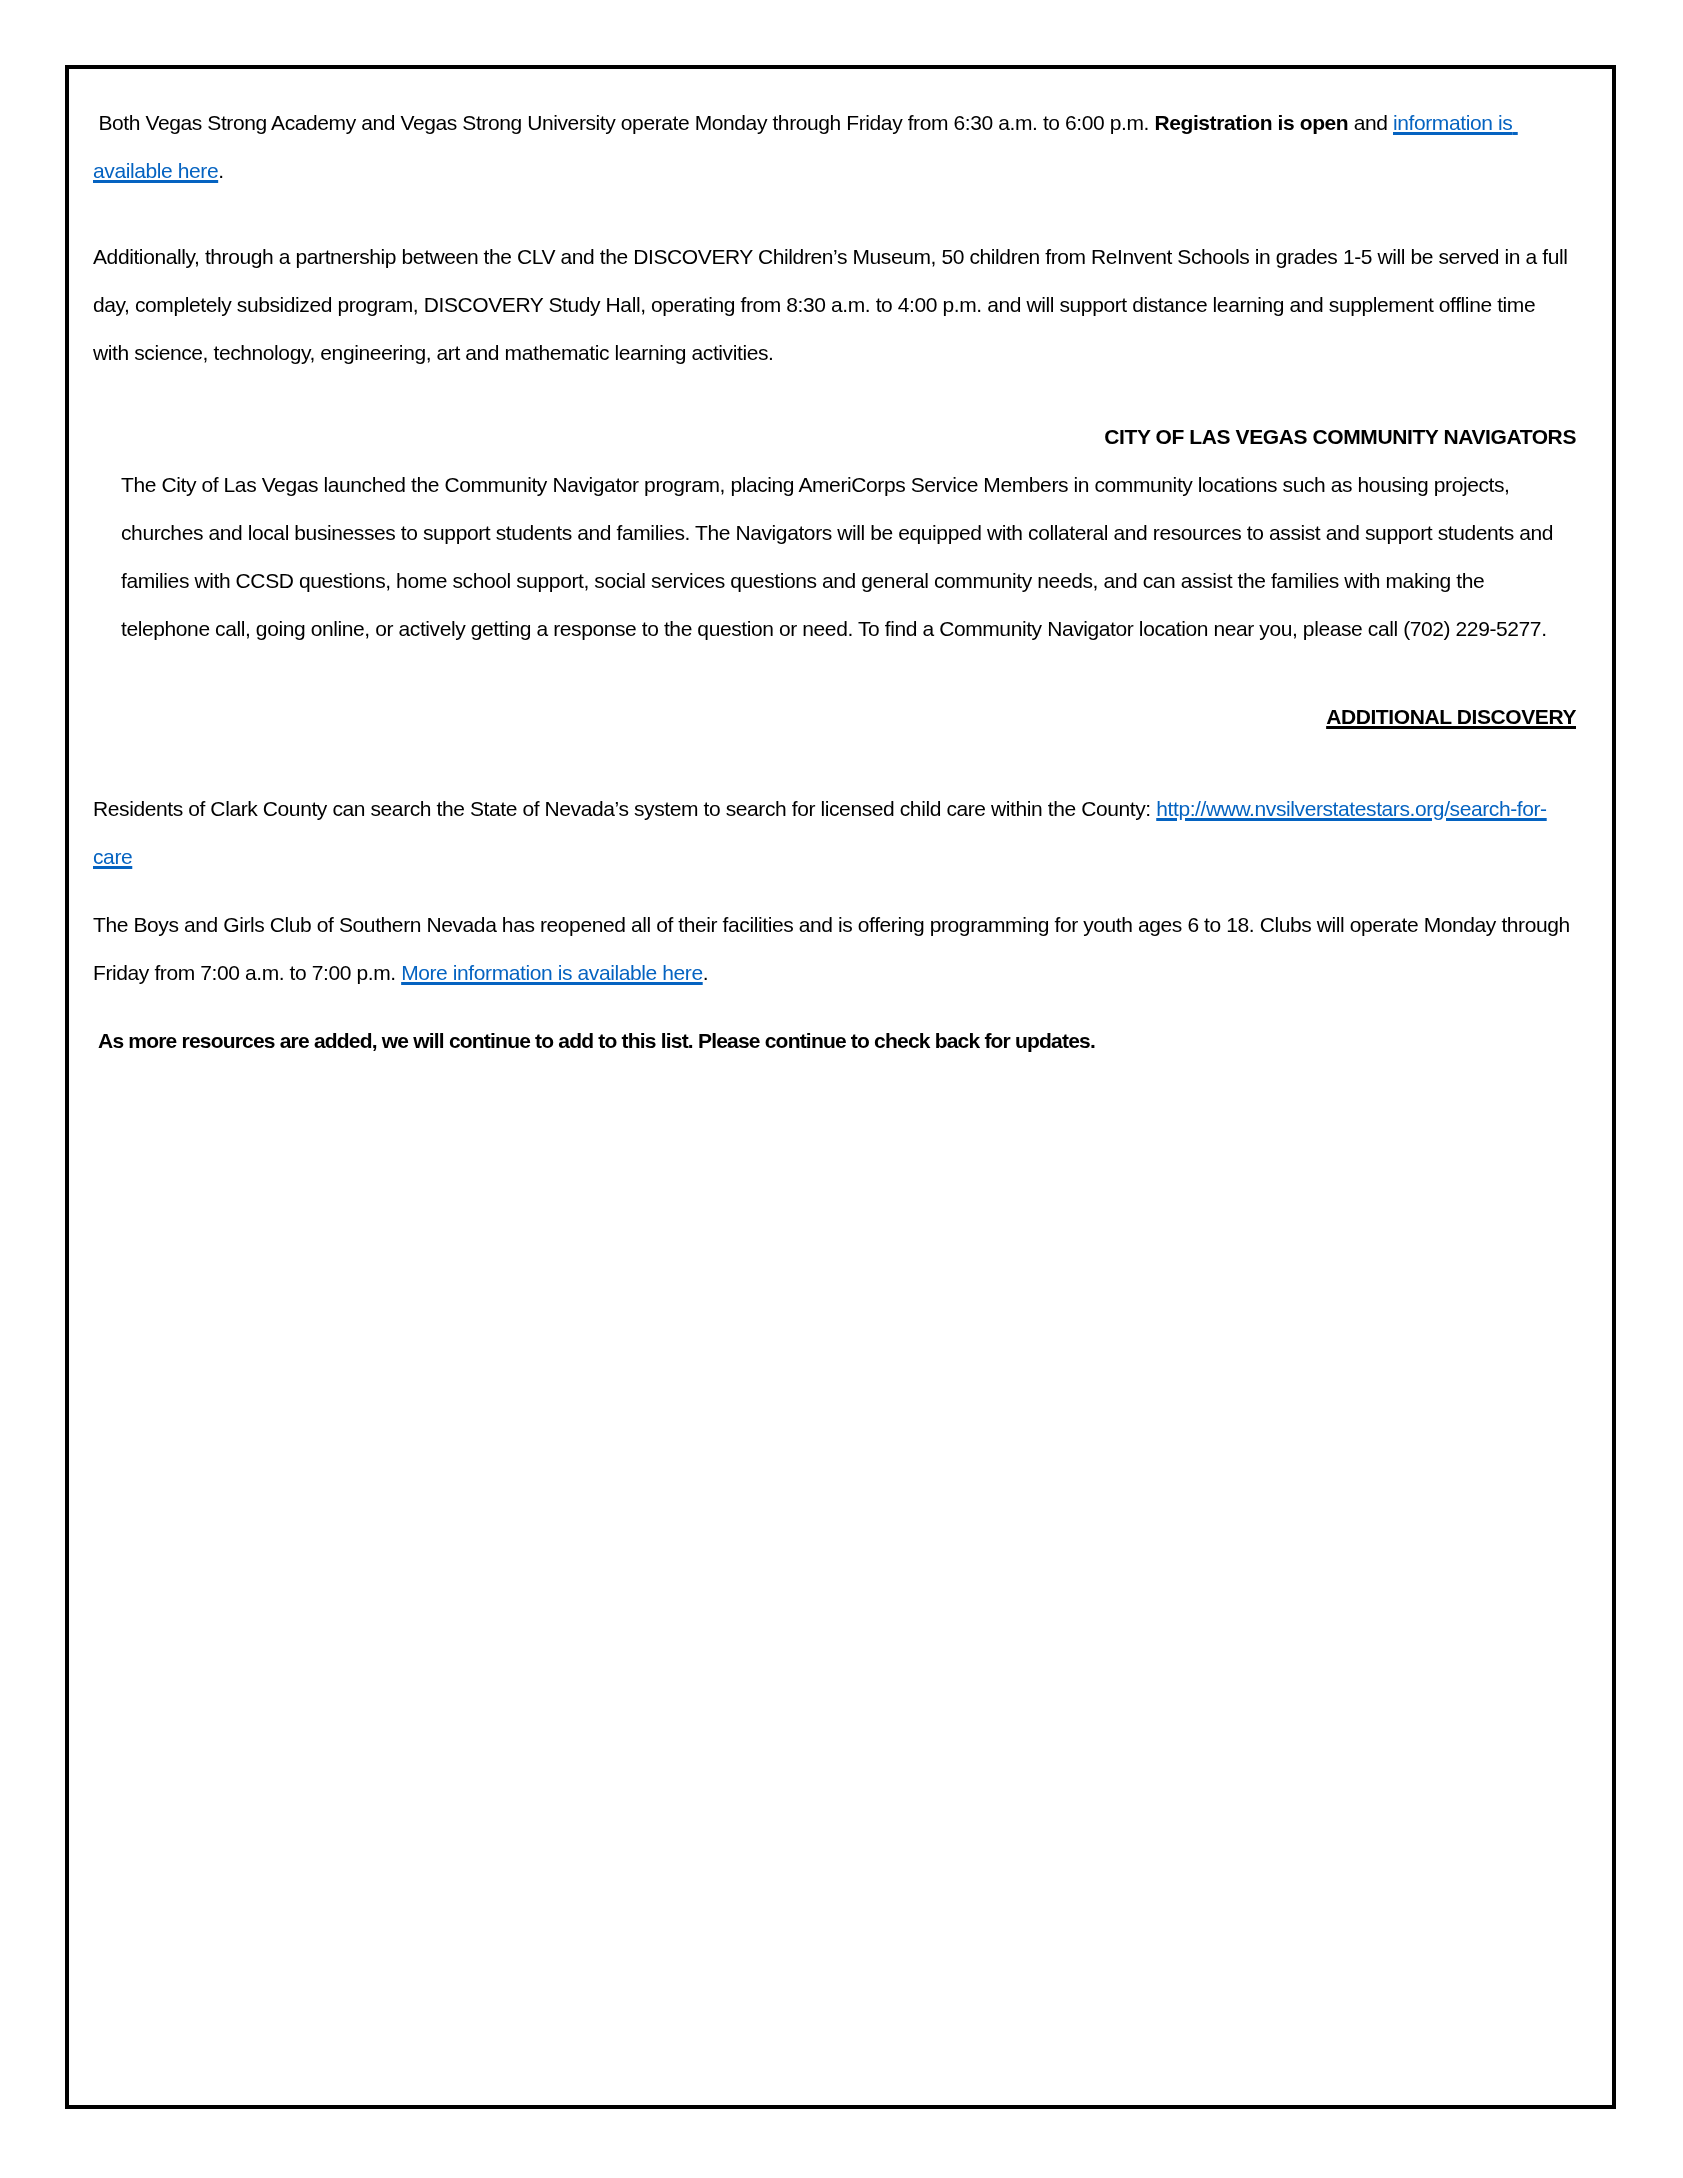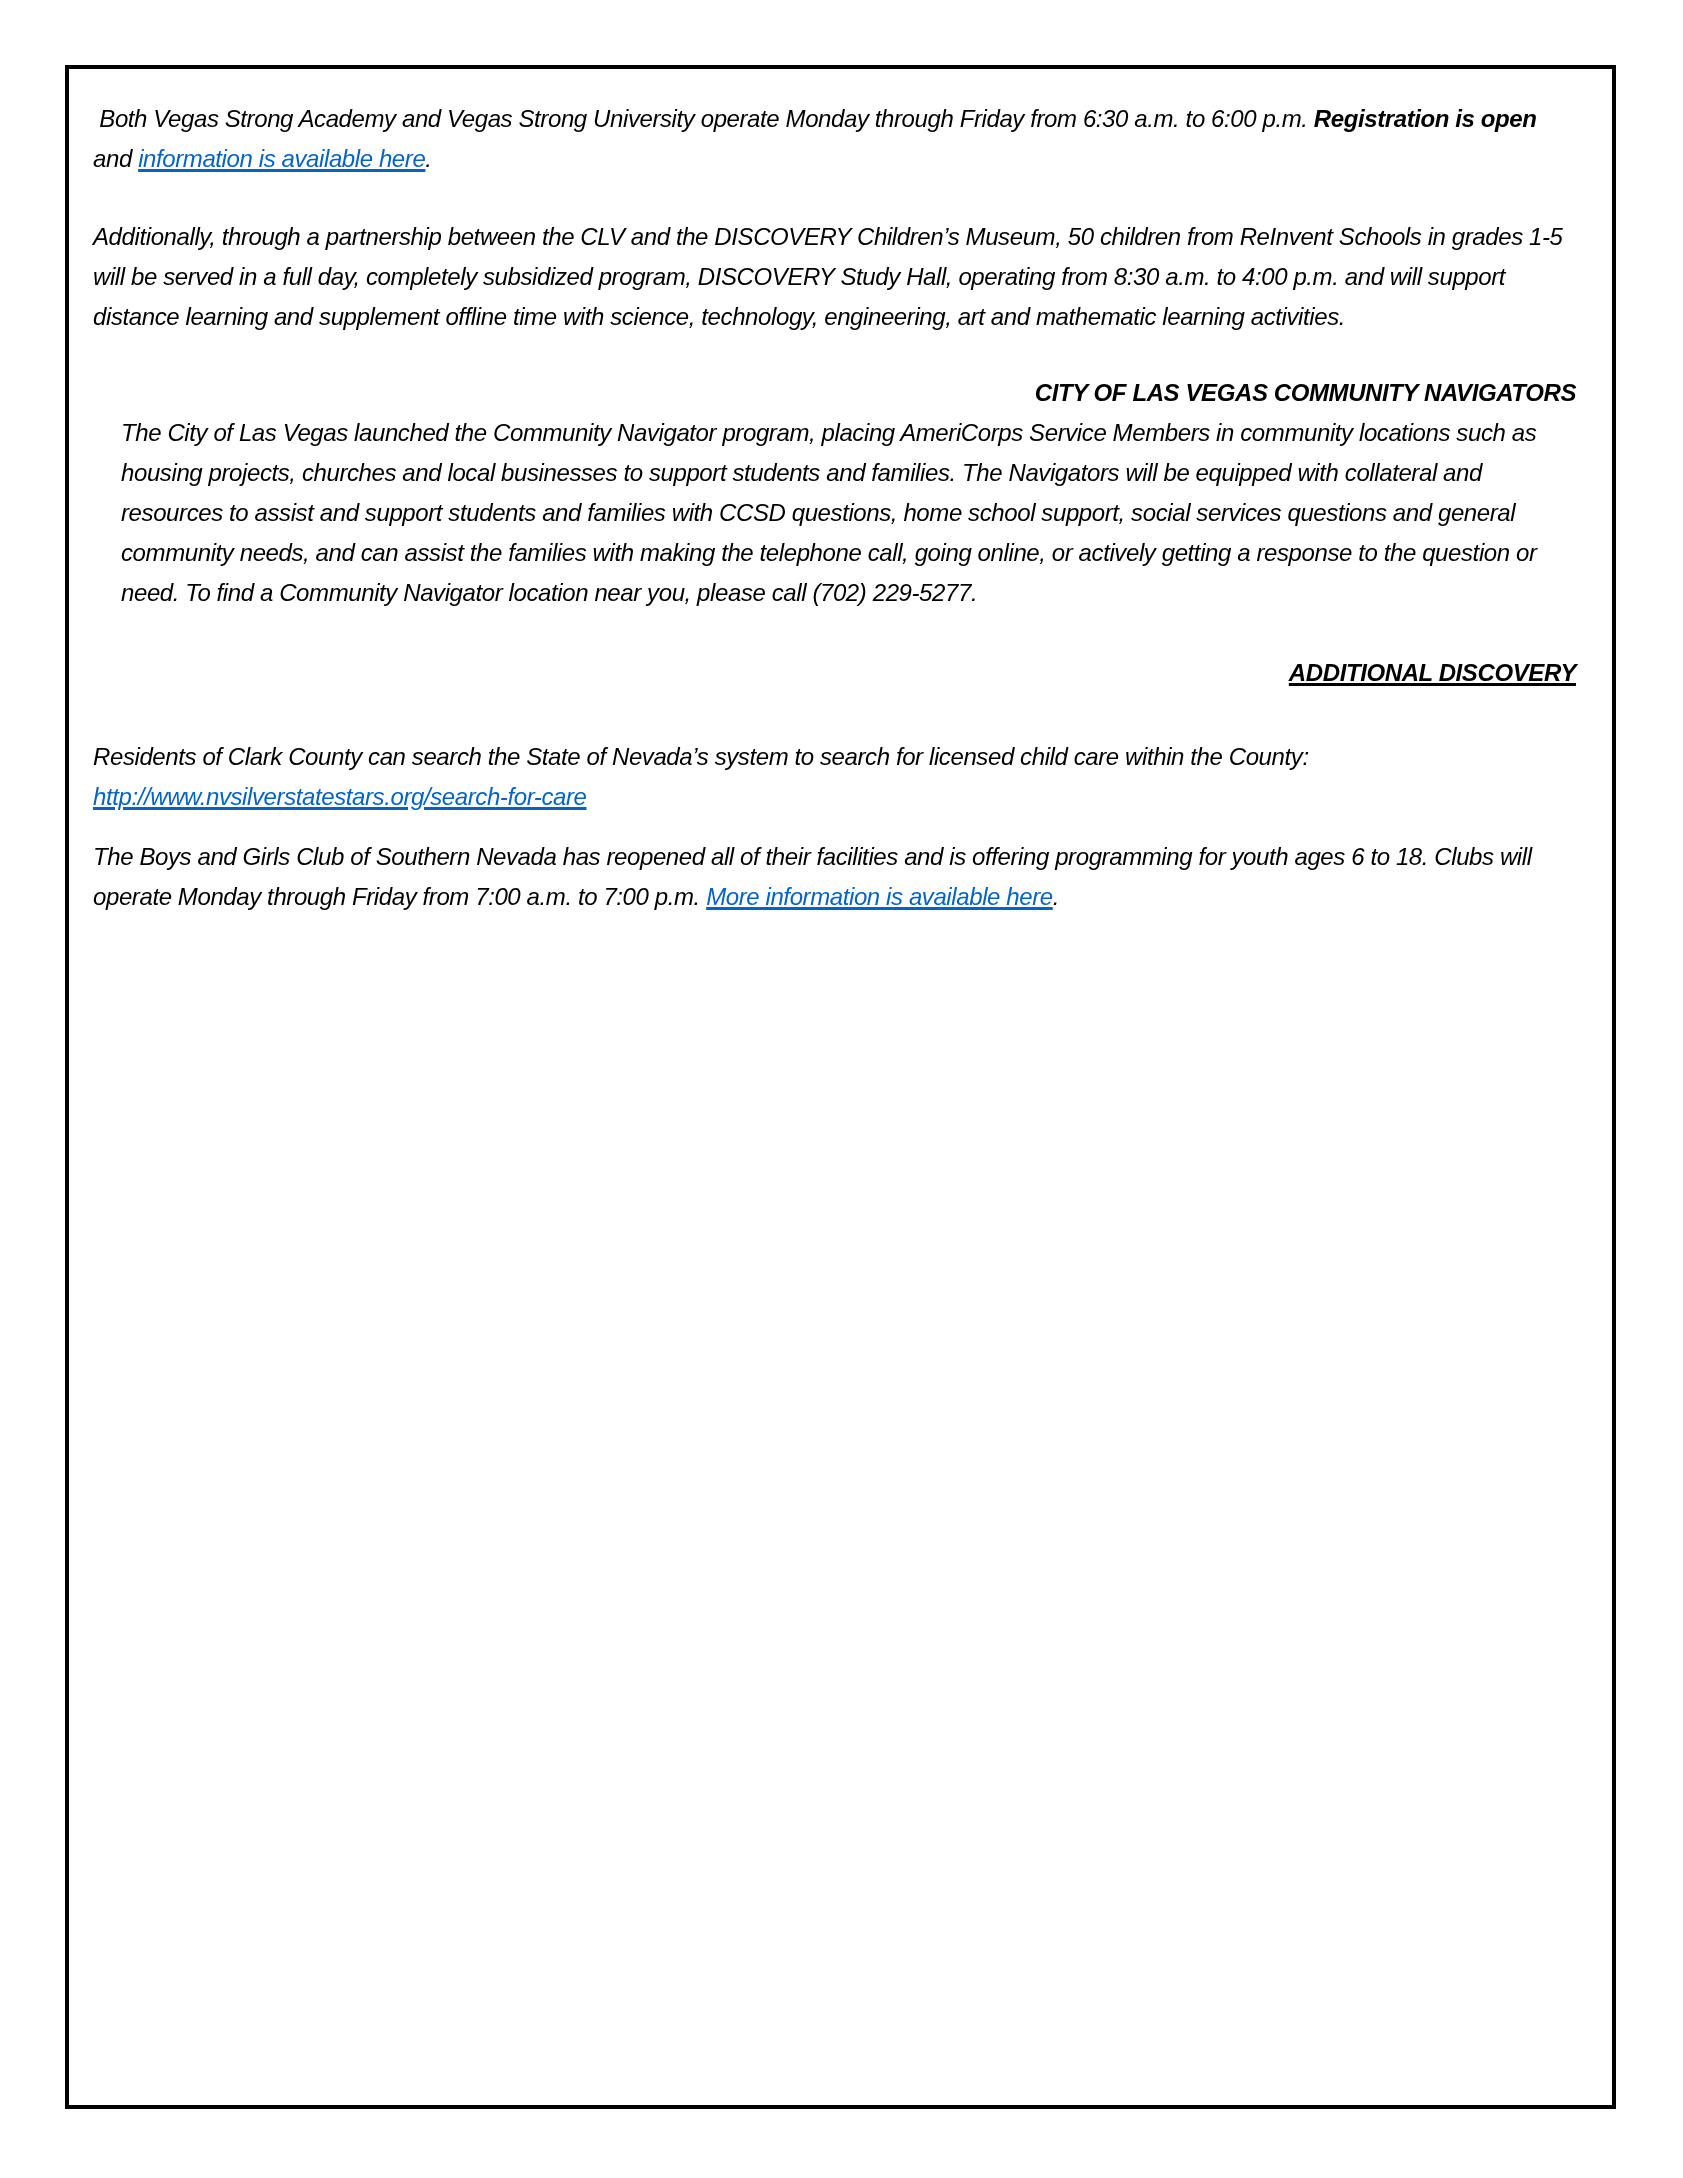--- a/index.html
+++ b/index.html
@@ -23,25 +23,24 @@
     left: 65px;
     top: 65px;
     width: 1551px;
     height: 2044px;
     border: 4px solid #000000;
     box-sizing: border-box;
     background: #ffffff;
   }
   .content {
     padding: 30px 36px 0 24px;
-    font-size: 24px;
-    line-height: 40px;
+    font-size: 21px;
+    line-height: 48px;
     letter-spacing: -0.4px;
     color: #000000;
-    font-style: italic;
   }
   .para {
     margin: 0 0 38px 0;
     white-space: pre-wrap;
     text-align: left;
   }
   .heading {
     text-align: right;
     font-weight: bold;
     margin: 0;
@@ -70,16 +69,17 @@
 <div class="page" data-name="document-page">
   <div class="page-border" data-name="page-border">
     <div class="content" id="doc-content" data-name="document-content">
         <p class="para" data-name="intro-paragraph"><span data-name="text-run"> Both Vegas Strong Academy and Vegas Strong University operate Monday through Friday from 6:30 a.m. to 6:00 p.m. </span><span class="b" data-name="text-run">Registration is open</span><span data-name="text-run"> and </span><a class="link" href="#" data-name="hyperlink">information is available here</a><span data-name="text-run">.</span></p>
         <p class="para" data-name="discovery-paragraph"><span data-name="text-run">Additionally, through a partnership between the CLV and the DISCOVERY Children’s Museum, 50 children from ReInvent Schools in grades 1-5 will be served in a full day, completely subsidized program, DISCOVERY Study Hall, operating from 8:30 a.m. to 4:00 p.m. and will support distance learning and supplement offline time with science, technology, engineering, art and mathematic learning activities.</span></p>
         <p class="para heading" data-name="navigators-heading"><span class="b" data-name="text-run">CITY OF LAS VEGAS COMMUNITY NAVIGATORS</span></p>
         <p class="para" data-name="navigators-paragraph"><span data-name="text-run">The City of Las Vegas launched the Community Navigator program, placing AmeriCorps Service Members in community locations such as housing projects, churches and local businesses to support students and families. The Navigators will be equipped with collateral and resources to assist and support students and families with CCSD questions, home school support, social services questions and general community needs, and can assist the families with making the telephone call, going online, or actively getting a response to the question or need. To find a Community Navigator location near you, please call (702) 229-5277.</span></p>
         <p class="para heading" data-name="additional-resources-heading"><span class="b u" data-name="text-run">ADDITIONAL DISCOVERY</span></p>
         <p class="para" data-name="childcare-search-paragraph"><span data-name="text-run">Residents of Clark County can search the State of Nevada’s system to search for licensed child care within the County: </span><a class="link" href="#" data-name="hyperlink">http://www.nvsilverstatestars.org/search-for-care</a></p>
         <p class="para" data-name="boys-girls-club-paragraph"><span data-name="text-run">The Boys and Girls Club of Southern Nevada has reopened all of their facilities and is offering programming for youth ages 6 to 18. Clubs will operate Monday through Friday from 7:00 a.m. to 7:00 p.m. </span><a class="link" href="#" data-name="hyperlink">More information is available here</a><span data-name="text-run">.</span></p>
+        <p class="para" data-name="updates-note-paragraph"><span class="b" data-name="text-run"> As more resources are added, we will continue to add to this list. Please continue to check back for updates.</span></p>
       </div>
   </div>
 </div>
 
 
 </body></html>

